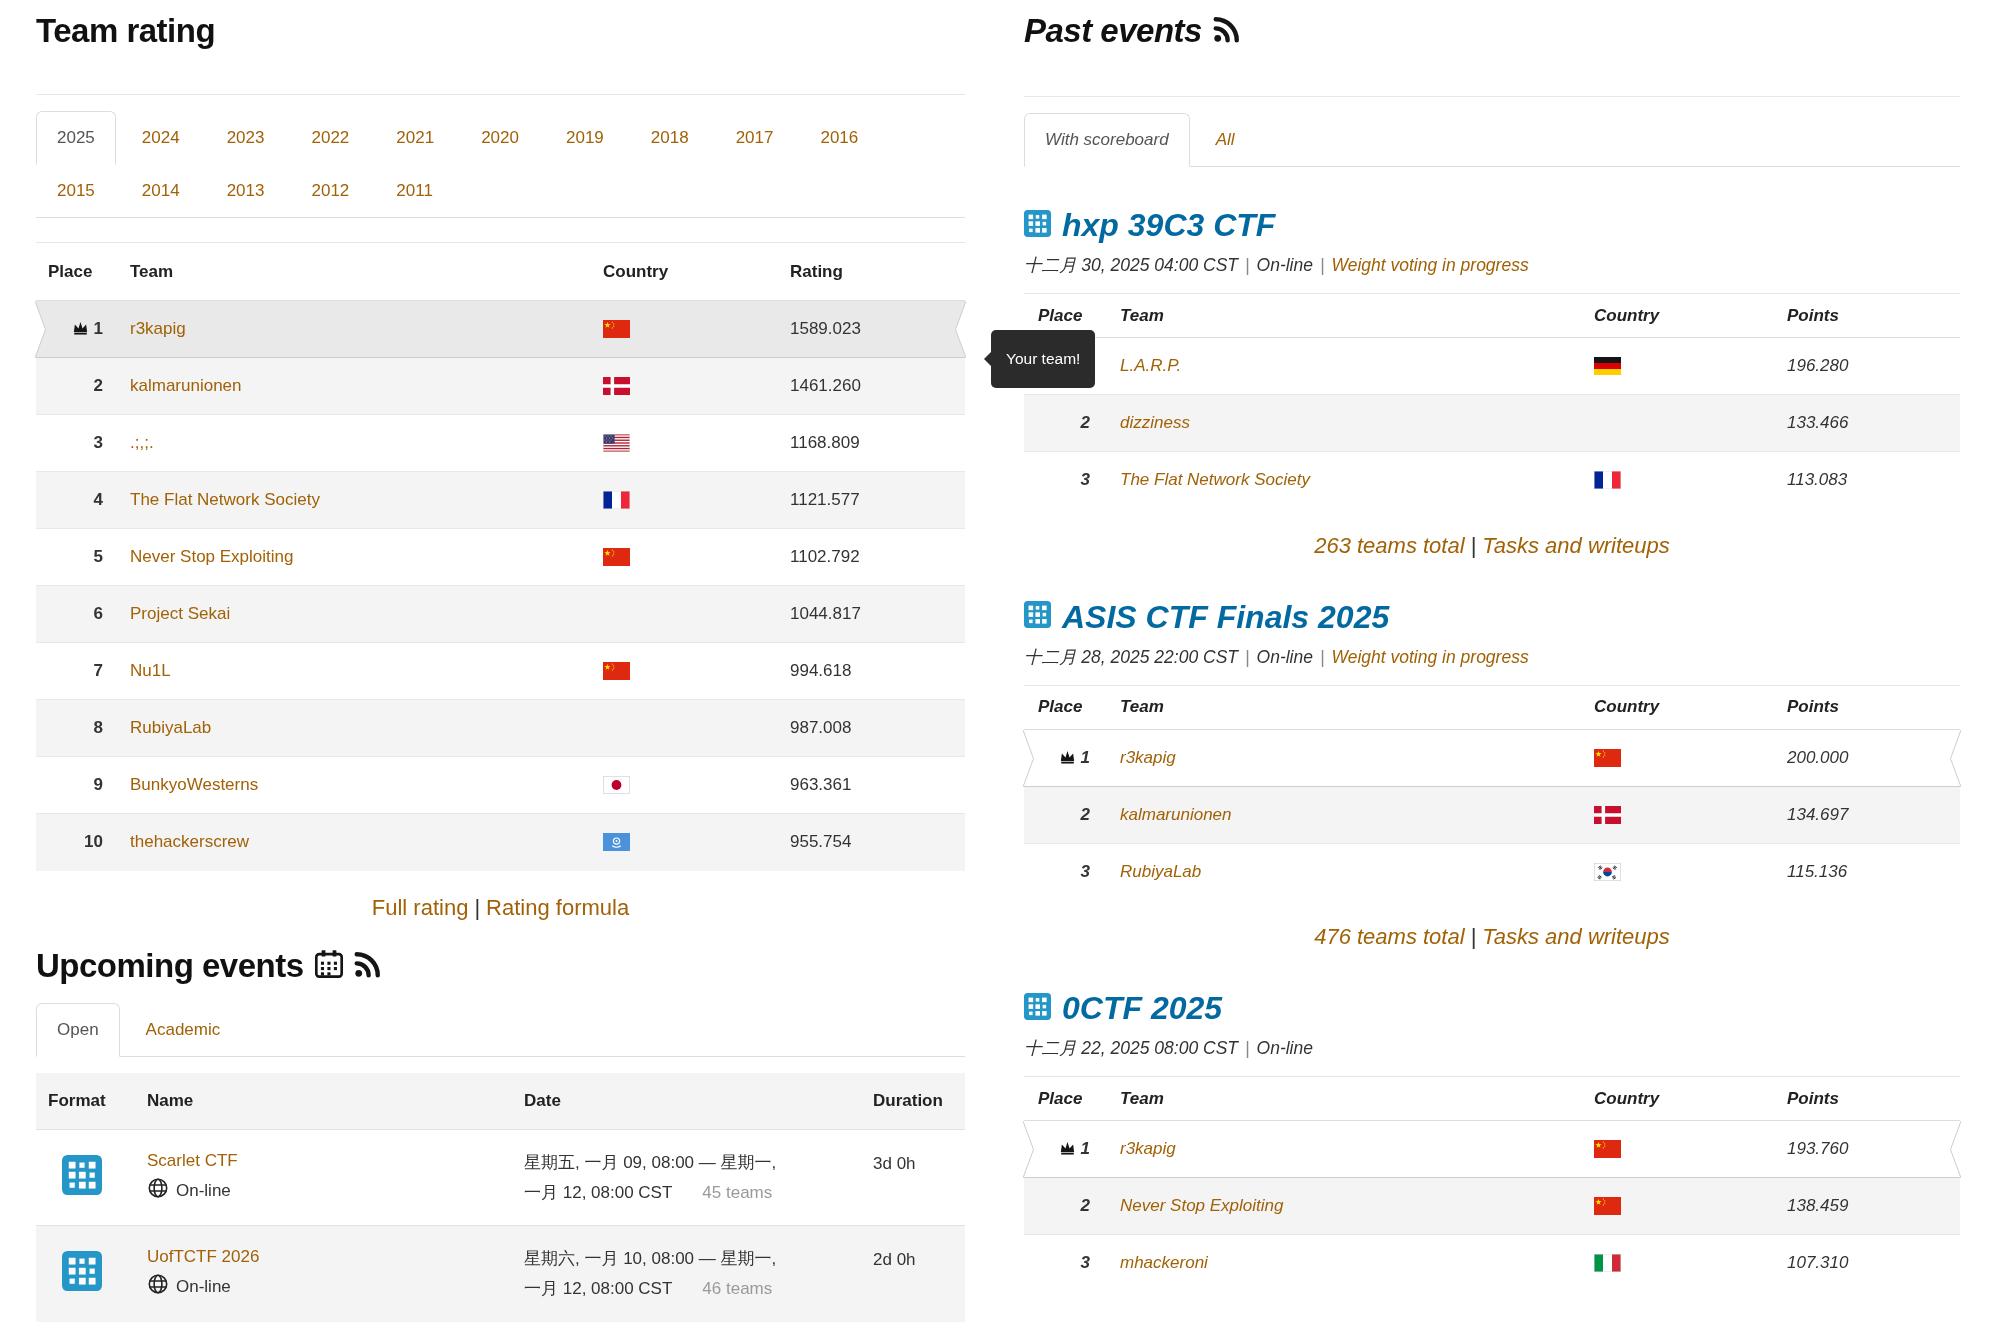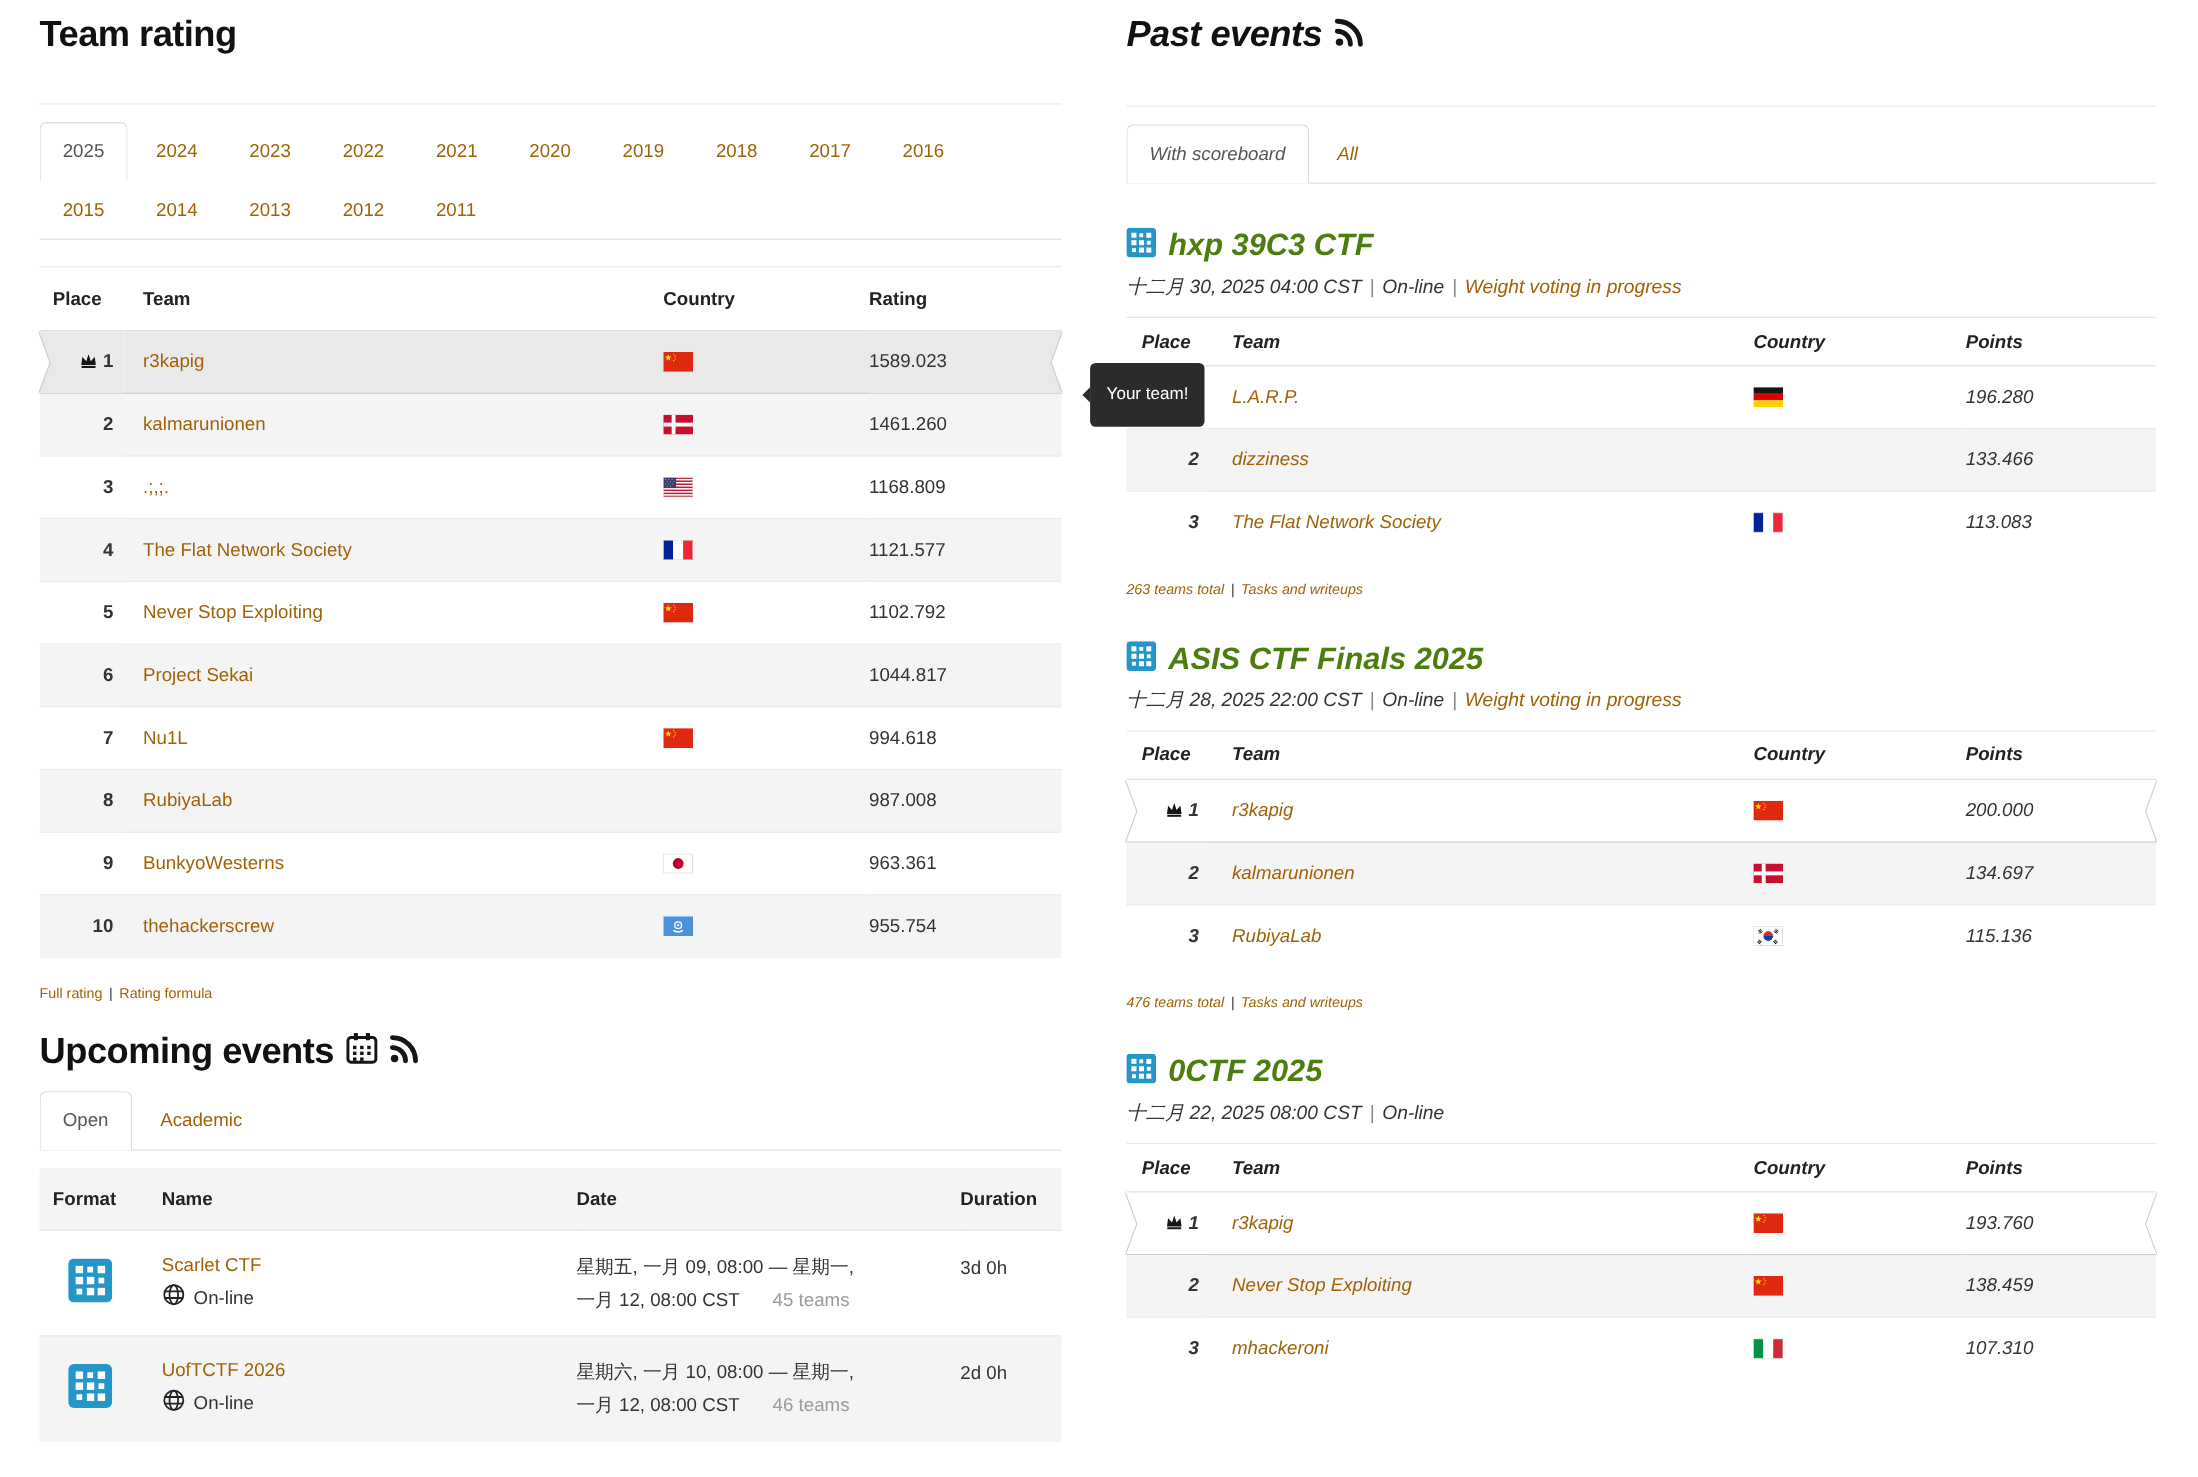--- a/index.html
+++ b/index.html
@@ -40,26 +40,26 @@
   table.evt .country-cell { padding-left:6px; }
   .flag { width:27px; height:18px; display:block; }
   .crown { width:17px; height:14px; margin-right:5px; vertical-align:-1px; }
   td.place .pl-num { display:inline-block; }
   
   .cap { position:absolute; top:0; pointer-events:none; }
   .cap-l { left:-1px; }
   .cap-r { right:-1px; }
   td.lastcell { position:relative; }
   
-  .links-right { text-align:left; margin-top:24px; font-size:13px; }
+  .links-right { text-align:center; margin-top:24px; font-size:22px; }
   .links-right .sep { color:#333; margin:0 6px; }
   
   .event-section { margin-top:40px; }
   .ehead { display:flex; align-items:center; gap:11px; }
-  .ehead .etitle { font-size:28px; font-weight:bold; color:#4d7c0f; }
+  .ehead .etitle { font-size:32px; font-weight:bold; color:#0369a1; }
   .edate { margin-top:9px; font-size:17.5px; color:#333; }
   .edate .sep { color:#888; margin:0 7px; }
   
   h1.upcoming-title { margin-top:26px; }
   table.upcoming { margin-top:16px; }
   table.upcoming thead tr { height:57px; }
   table.upcoming thead td, table.upcoming thead th { background:#f4f4f4; }
   table.upcoming tbody tr { height:96px; border-top:1px solid #e3e3e3; }
   table.upcoming th.fmt { padding-left:12px; }
   table.upcoming td.fmt { padding-left:26px; }

